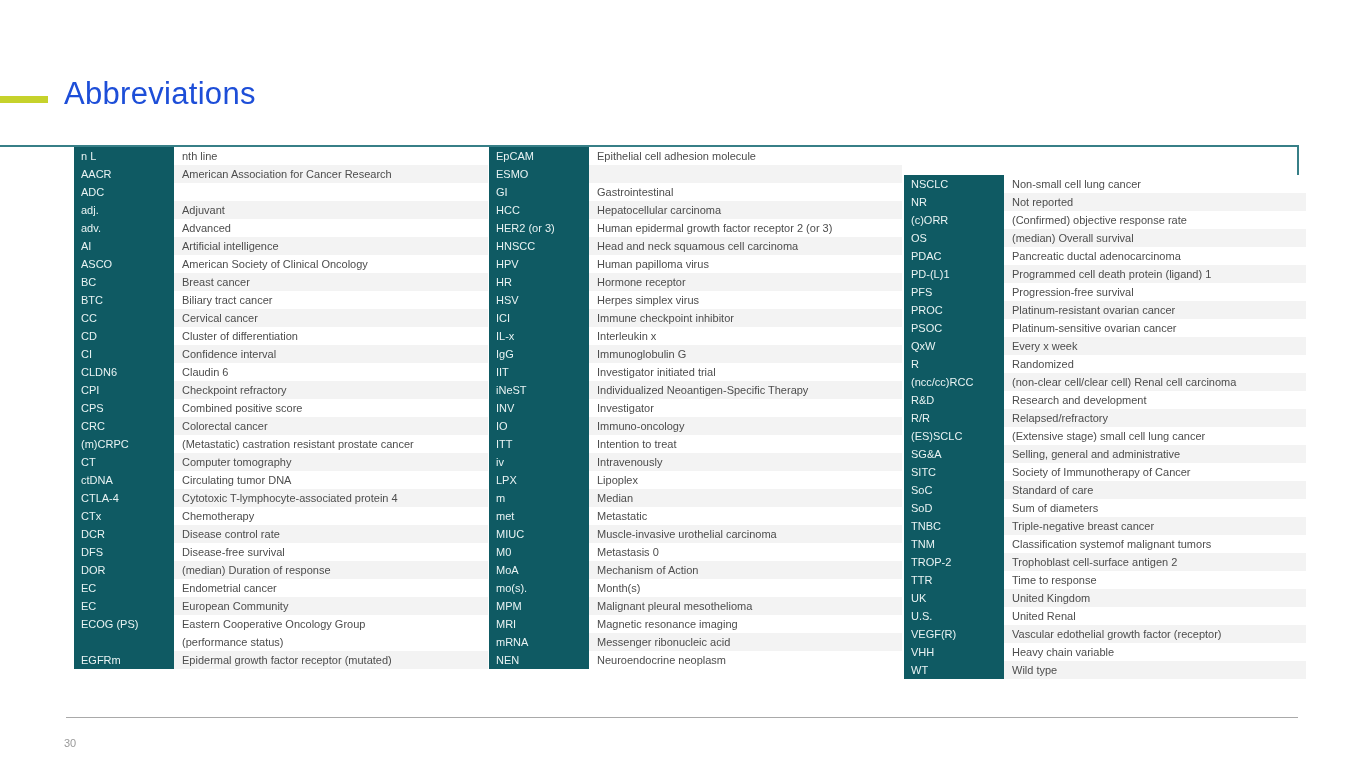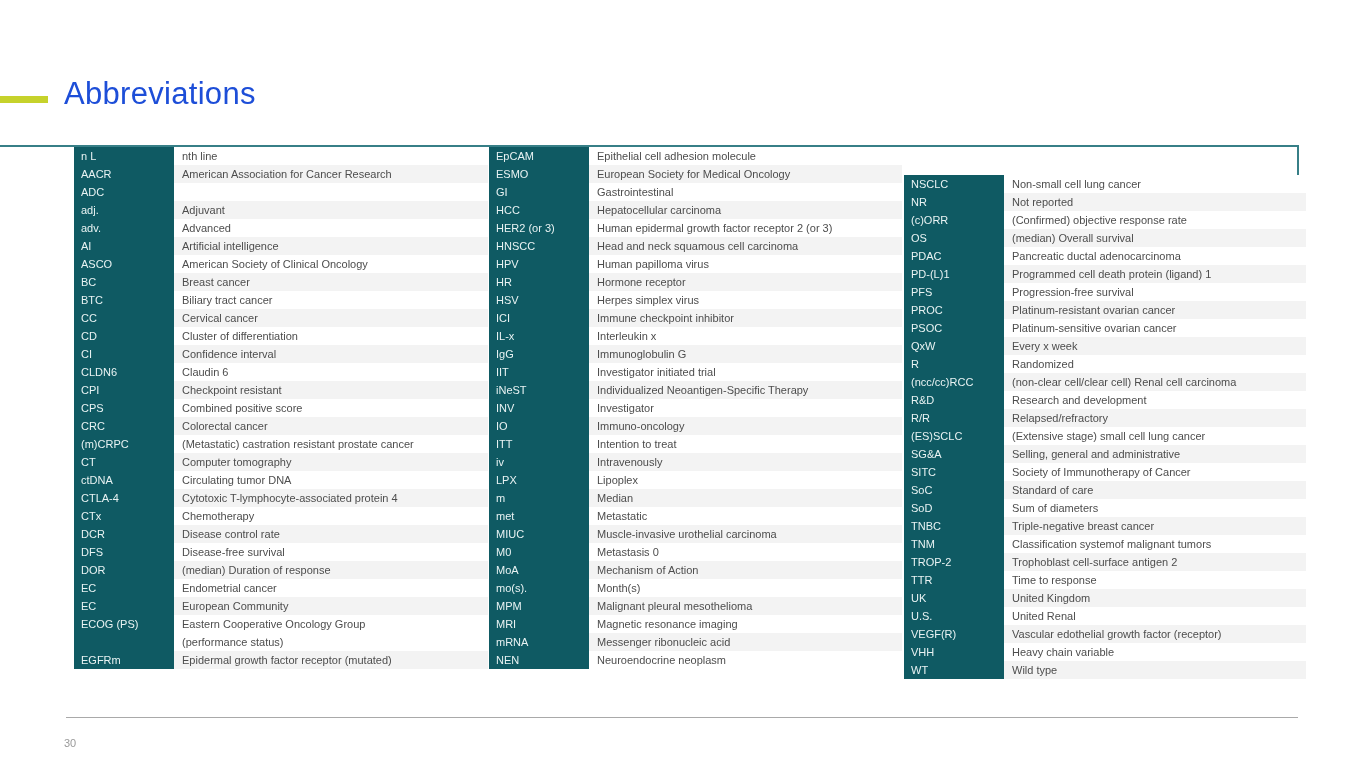--- a/index.html
+++ b/index.html
@@ -121,21 +121,21 @@
       <div class="row">
         <div class="cell abbr-cell">CI</div>
         <div class="cell def-cell">Confidence interval</div>
       </div>
       <div class="row">
         <div class="cell abbr-cell">CLDN6</div>
         <div class="cell def-cell">Claudin 6</div>
       </div>
       <div class="row">
         <div class="cell abbr-cell">CPI</div>
-        <div class="cell def-cell">Checkpoint resistant</div>
+        <div class="cell def-cell">Checkpoint refractory</div>
       </div>
       <div class="row">
         <div class="cell abbr-cell">CPS</div>
         <div class="cell def-cell">Combined positive score</div>
       </div>
       <div class="row">
         <div class="cell abbr-cell">CRC</div>
         <div class="cell def-cell">Colorectal cancer</div>
       </div>
       <div class="row">
@@ -190,21 +190,20 @@
     </div>
 
   <div class="abbr-table t2">
 
   <div class="row">
         <div class="cell abbr-cell">EpCAM</div>
         <div class="cell def-cell">Epithelial cell adhesion molecule</div>
       </div>
       <div class="row">
         <div class="cell abbr-cell">ESMO</div>
-        <div class="cell def-cell">European Society for Medical Oncology</div>
       </div>
       <div class="row">
         <div class="cell abbr-cell">GI</div>
         <div class="cell def-cell">Gastrointestinal</div>
       </div>
       <div class="row">
         <div class="cell abbr-cell">HCC</div>
         <div class="cell def-cell">Hepatocellular carcinoma</div>
       </div>
       <div class="row">

